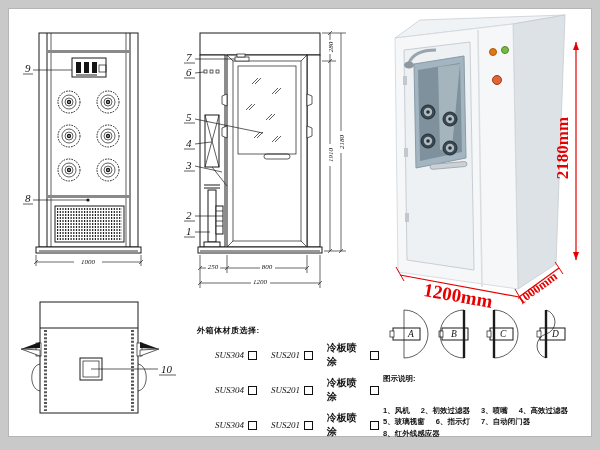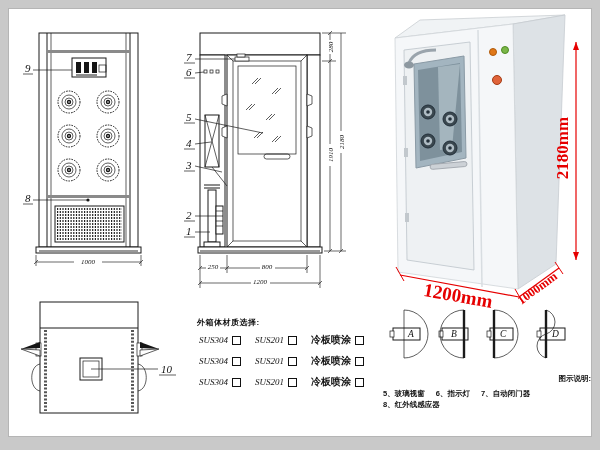--- a/index.html
+++ b/index.html
@@ -14,31 +14,31 @@
   svg .ln-dim{stroke:#2a2a2a;stroke-width:0.7;fill:none;}
   svg .gray{fill:#8a8a8a;}
   svg .blk{fill:#151515;}
   svg .wht{fill:#ffffff;}
   svg .co{font:italic 11px "Liberation Serif",serif;fill:#111;}
   svg .dim{font:italic 7px "Liberation Serif",serif;fill:#111;}
   svg .lt{font:italic 9.5px "Liberation Serif",serif;fill:#111;}
   svg .red-big{font-family:"Liberation Serif",serif;font-weight:bold;fill:#e60000;}
   
   .materials{font-size:8px;color:#111;}
-  .mat-title{font-weight:bold;margin:0 0 5px 0;letter-spacing:0.5px;}
-  .mat-row{display:flex;align-items:center;margin:0 0 7px 2px;
+  .mat-title{font-weight:bold;margin:8px 0 5px 0;letter-spacing:0.5px;}
+  .mat-row{display:flex;align-items:center;margin:0 0 7px 18px;
            font:italic 9px "Liberation Serif",serif;}
   .mat-opt{margin-right:4px;}
   .mat-opt.cn{font-family:"Liberation Sans",sans-serif;font-style:normal;font-size:10px;font-weight:bold;}
   .cb{display:inline-block;width:7px;height:7px;border:1.2px solid #111;margin-right:14px;
       background:#fff;}
   .cb:last-child{margin-right:0;}
   
   .legend{font-size:7.5px;color:#111;font-weight:bold;line-height:1.55;}
-  .legend-title{margin-bottom:3px;text-align:right;}
+  .legend-title{margin-bottom:20px;}
   .legend-row span{margin-right:9px;white-space:nowrap;}
 </style>
 </head>
 <body>
 
 <div id="frame">
   <div class="page"></div>
 
   <svg class="abs" style="left:20px;top:24px;" width="165" height="248" viewBox="0 0 165 248">
 
@@ -436,19 +436,25 @@
       <line x1="158" y1="4" x2="158" y2="52" stroke="#1a1a1a" stroke-width="2.4"></line>
       <path class="ln-thin" d="M158,4 A12.5,12.5 0 0 1 158,28"></path>
       <path class="ln-thin" d="M158,28 A12.5,12.5 0 0 0 158,52"></path>
       <text class="lt" x="164" y="31">D</text>
     </g>
   </svg>
 
   <div class="abs legend" style="left:383px;top:373px;width:208px;">
     <div class="legend-title">图示说明:</div>
     <div class="legend-row">
+      <span>1、风机</span>
+      <span>2、初效过滤器</span>
+      <span>3、喷嘴</span>
+      <span>4、高效过滤器</span>
+    </div>
+    <div class="legend-row">
       <span>5、玻璃视窗</span>
       <span>6、指示灯</span>
       <span>7、自动闭门器</span>
       <span>8、红外线感应器</span>
     </div>
   </div>
 </div>
 
 </body></html>

